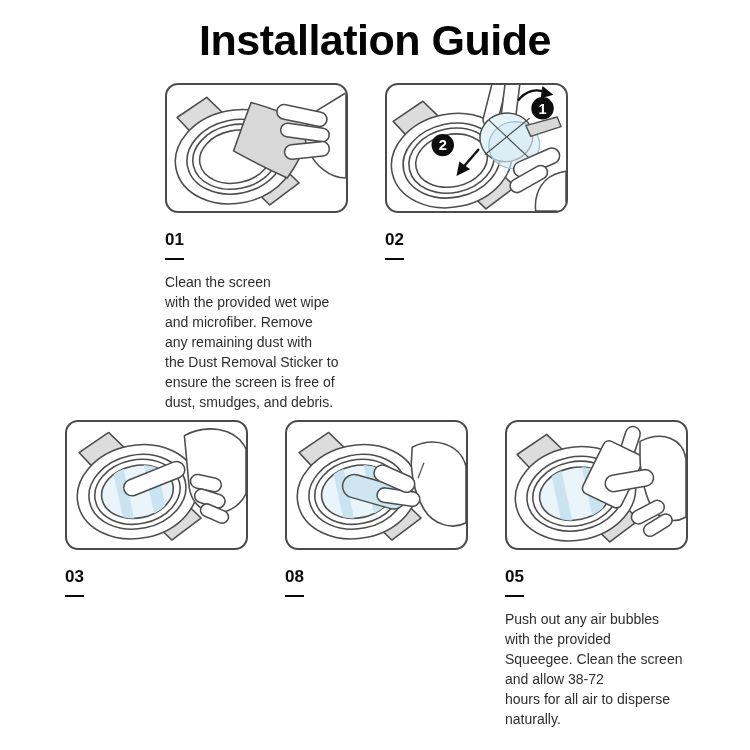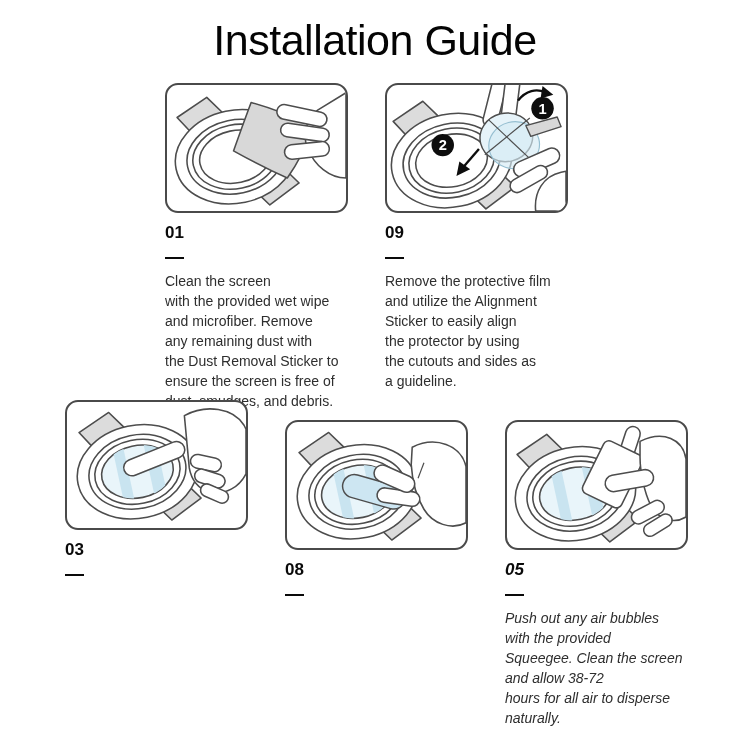--- a/index.html
+++ b/index.html
@@ -2,36 +2,36 @@
 <html><head>
 <meta charset="utf-8">
 <style>
   html,body{margin:0;padding:0;background:#fff;}
   .page{
     position:relative;width:750px;height:750px;background:#fff;overflow:hidden;
     font-family:"Liberation Sans",sans-serif;color:#2e2e2e;
   }
   .title{
     position:absolute;top:18px;left:0;width:750px;text-align:center;
-    font-size:43px;font-weight:400;color:#040404;letter-spacing:-0.5px;line-height:1.05;
+    font-size:43px;font-weight:700;color:#040404;letter-spacing:-0.5px;line-height:1.05;
   }
   .step{position:absolute;width:212px;}
   .s1{left:165px;top:83px;}
   .s2{left:385px;top:83px;}
-  .s3{left:65px;top:400px;}
+  .s3{left:65px;top:420px;}
   .s4{left:285px;top:420px;}
-  .s5{left:505px;top:420px;font-style:italic;}
+  .s5{left:505px;top:420px;}
   .figure{
     width:183px;height:130px;border:2px solid #4a4a4a;border-radius:13px;
     background:#fff;box-sizing:border-box;overflow:hidden;
   }
   .figure svg{display:block;width:100%;height:100%;}
   .step-num{
-    display:inline-block;margin-top:11px;font-size:17px;font-weight:700;color:#0a0a0a;
-    border-bottom:2.5px solid #0a0a0a;padding-bottom:14px;line-height:1.1;
+    display:inline-block;margin-top:18px;font-size:17px;font-weight:700;color:#0a0a0a;
+    border-bottom:2.5px solid #0a0a0a;padding-bottom:8px;line-height:1.1;
   }
   .step-text{
     margin-top:12px;font-size:14px;line-height:20px;color:#2e2e2e;white-space:pre-line;
   }
 </style>
 </head>
 <body>
 
 <div class="page">
 
@@ -109,27 +109,21 @@
         <g>
           <line x1="94" y1="66" x2="77" y2="86" stroke="#0d0d0d" stroke-width="2.4"></line>
           <polygon points="71,94 74,79 85,87" fill="#0d0d0d"></polygon>
         </g>
         <g>
           <circle cx="57" cy="62" r="11.5" fill="#0d0d0d"></circle>
           <text x="57" y="67.5" text-anchor="middle" font-size="15" font-weight="bold" fill="#ffffff">2</text>
         </g>
       </svg>
     </div>
-    <div class="step-num">09</div>
-    <div class="step-text">Remove the protective film
-and utilize the Alignment
-Sticker to easily align
-the protector by using
-the cutouts and sides as
-a guideline.</div>
+    <div class="step-num">02</div>
   </div>
 
   <div class="step s3">
     <div class="figure">
       <svg viewBox="0 0 183 130" preserveAspectRatio="none">
         <defs>
             <clipPath id="scr3">
               <ellipse cx="76" cy="72" rx="37" ry="27"></ellipse>
             </clipPath>
           </defs>

